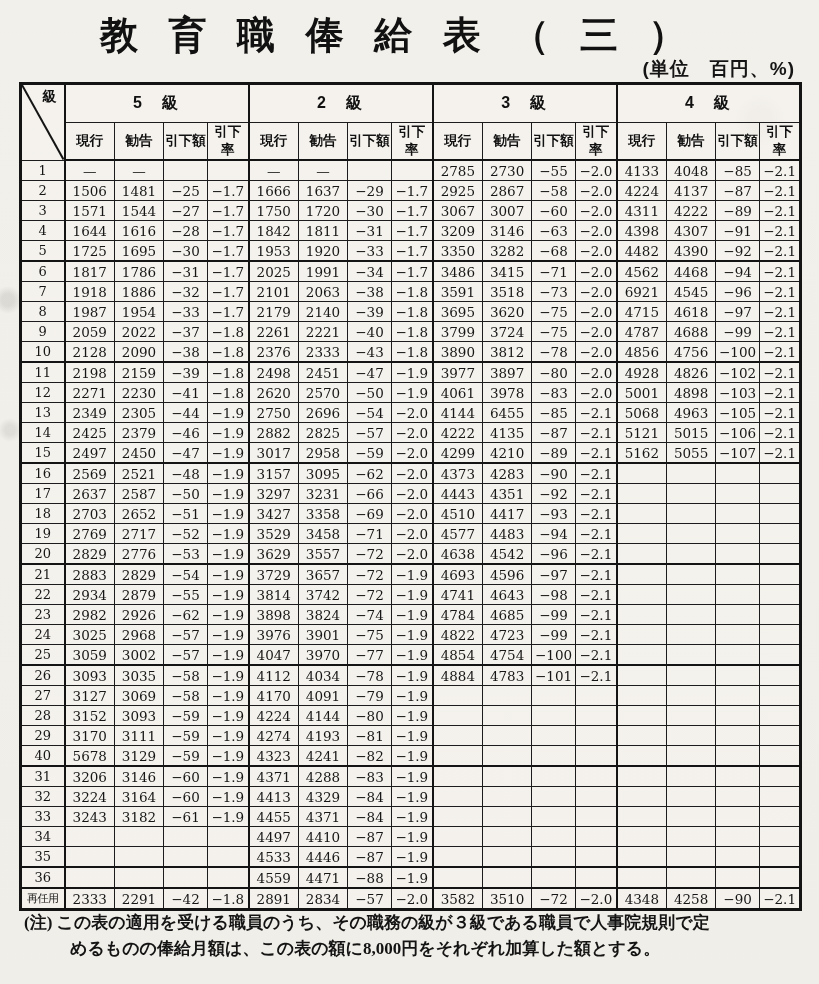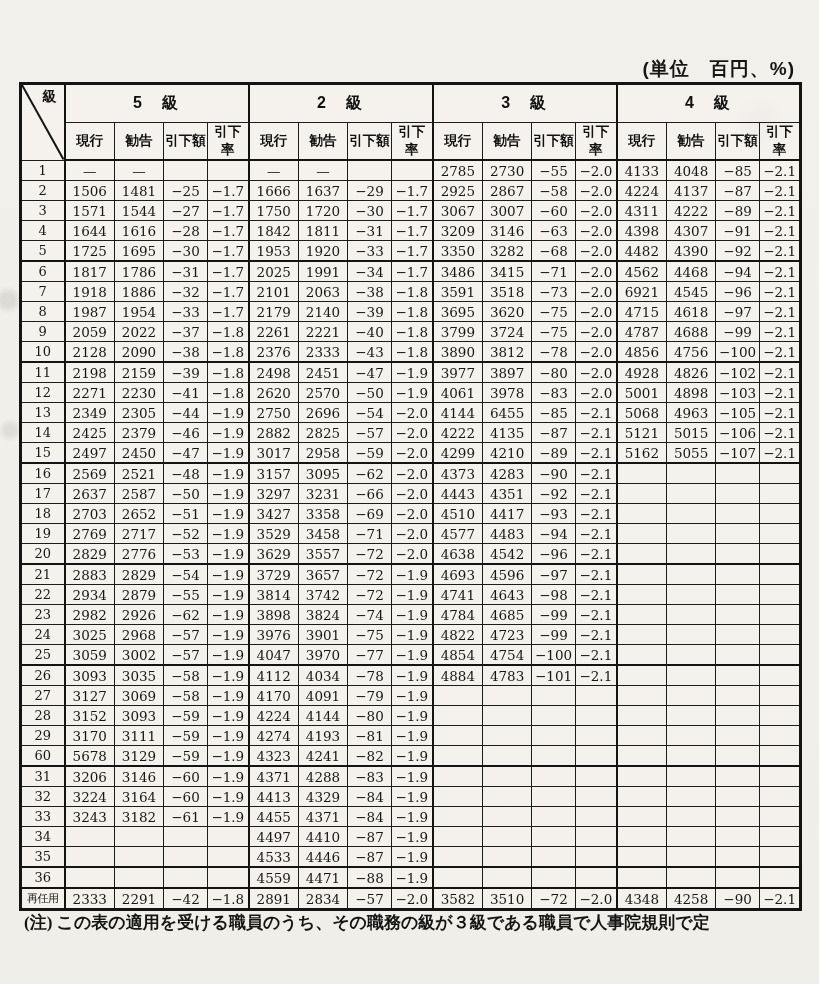--- a/index.html
+++ b/index.html
@@ -63,20 +63,21 @@
     font-family:"Liberation Serif","DejaVu Serif",serif;
     font-size:17px;font-weight:600;line-height:1.5;color:#141414;
   }
   .footnote .l2{padding-left:46px;}
 </style>
 </head>
 <body>
 
 <div class="page">
 
+  <h1 class="page-title">教 育 職 俸 給 表 （ 三 ）</h1>
   <div class="unit-note">(単位　百円、%)</div>
 
   <div class="table-wrap">
     <table>
       <colgroup>
         <col class="c-step">
         <col class="c-a">
           <col class="c-b">
           <col class="c-c">
           <col class="c-d">
@@ -672,21 +673,21 @@
             <td></td>
             <td></td>
             <td></td>
             <td class="vsep"></td>
             <td></td>
             <td></td>
             <td></td>
             <td></td>
           </tr>
           <tr class="group-end">
-            <th>60</th>
+            <th>40</th>
             <td>5678</td>
             <td>3129</td>
             <td>−59</td>
             <td class="vsep">−1.9</td>
             <td>4323</td>
             <td>4241</td>
             <td>−82</td>
             <td class="vsep">−1.9</td>
             <td></td>
             <td></td>
@@ -829,15 +830,16 @@
             <td>4258</td>
             <td>−90</td>
             <td>−2.1</td>
           </tr>
         </tbody>
     </table>
   </div>
 
   <div class="footnote">
     <div class="l1">(注) この表の適用を受ける職員のうち、その職務の級が３級である職員で人事院規則で定</div>
+    <div class="l2">めるものの俸給月額は、この表の額に8,000円をそれぞれ加算した額とする。</div>
   </div>
 
 </div>
 
 </body></html>

